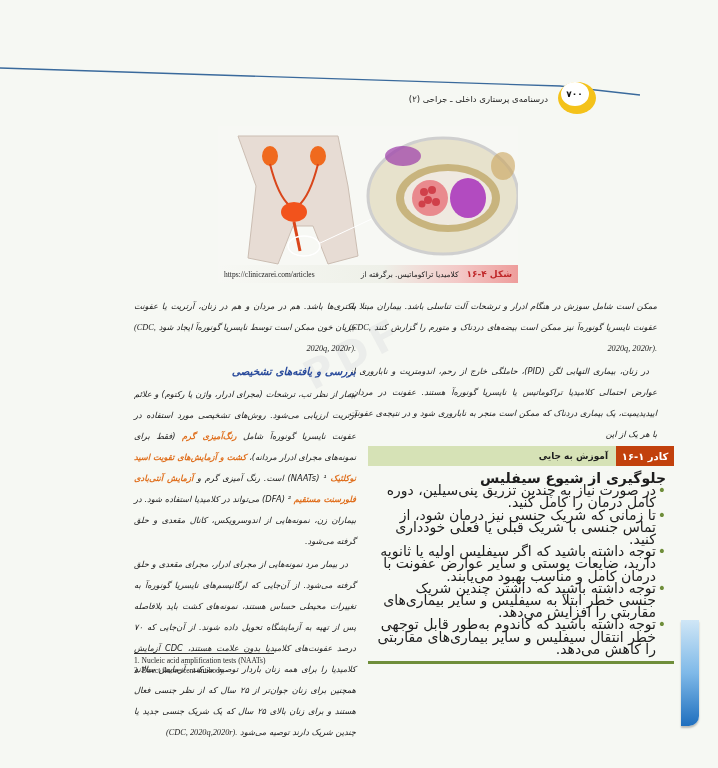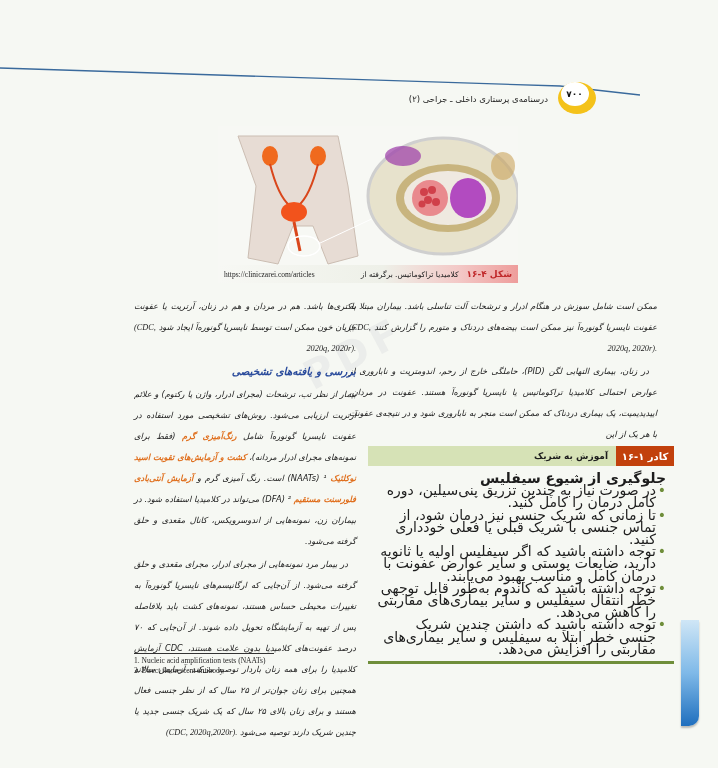--- a/index.html
+++ b/index.html
@@ -138,30 +138,30 @@
     <p style="text-indent:0">
       <span>ممکن است شامل سوزش در هنگام ادرار و ترشحات آلت تناسلی باشد. بیماران مبتلا به عفونت نایسریا گونوره‌آ نیز ممکن است بیضه‌های دردناک و متورم را گزارش کنند</span>
       <span class="ltr">(CDC, 2020q, 2020r).</span>
     </p>
     <p>در زنان، بیماری التهابی لگن (PID)، حاملگی خارج از رحم، اندومتریت و ناباروری از عوارض احتمالی کلامیدیا تراکوماتیس یا نایسریا گونوره‌آ هستند. عفونت در مردان، اپیدیدیمیت، یک بیماری دردناک که ممکن است منجر به ناباروری شود و در نتیجه‌ی عفونت با هر یک از این</p>
   </div>
 
   <div class="box">
     <div class="box-head">
       <div class="box-num">کادر ۱-۱۶</div>
-      <div class="box-title">آموزش به شریک</div>
+      <div class="box-title">آموزش به جایی</div>
     </div>
     <div class="box-body">
       <div class="b-title">جلوگیری از شیوع سیفلیس</div>
       <ul>
         <li>در صورت نیاز به چندین تزریق پنی‌سیلین، دوره کامل درمان را کامل کنید.</li>
         <li>تا زمانی که شریک جنسی نیز درمان شود، از تماس جنسی با شریک قبلی یا فعلی خودداری کنید.</li>
         <li>توجه داشته باشید که اگر سیفلیس اولیه یا ثانویه دارید، ضایعات پوستی و سایر عوارض عفونت با درمان کامل و مناسب بهبود می‌یابند.</li>
+        <li>توجه داشته باشید که داشتن چندین شریک جنسی خطر ابتلا به سیفلیس و سایر بیماری‌های مقاربتی را افزایش می‌دهد.</li>
         <li>توجه داشته باشید که کاندوم به‌طور قابل توجهی خطر انتقال سیفلیس و سایر بیماری‌های مقاربتی را کاهش می‌دهد.</li>
-        <li>توجه داشته باشید که داشتن چندین شریک جنسی خطر ابتلا به سیفلیس و سایر بیماری‌های مقاربتی را افزایش می‌دهد.</li>
       </ul>
     </div>
     <div class="box-rule"></div>
   </div>
 
   <div class="col col-left">
     <p style="text-indent:0">
       <span>باکتری‌ها باشد. هم در مردان و هم در زنان، آرتریت یا عفونت جریان خون ممکن است توسط نایسریا گونوره‌آ ایجاد شود</span>
       <span class="ltr">(CDC, 2020q, 2020r).</span>
     </p>

